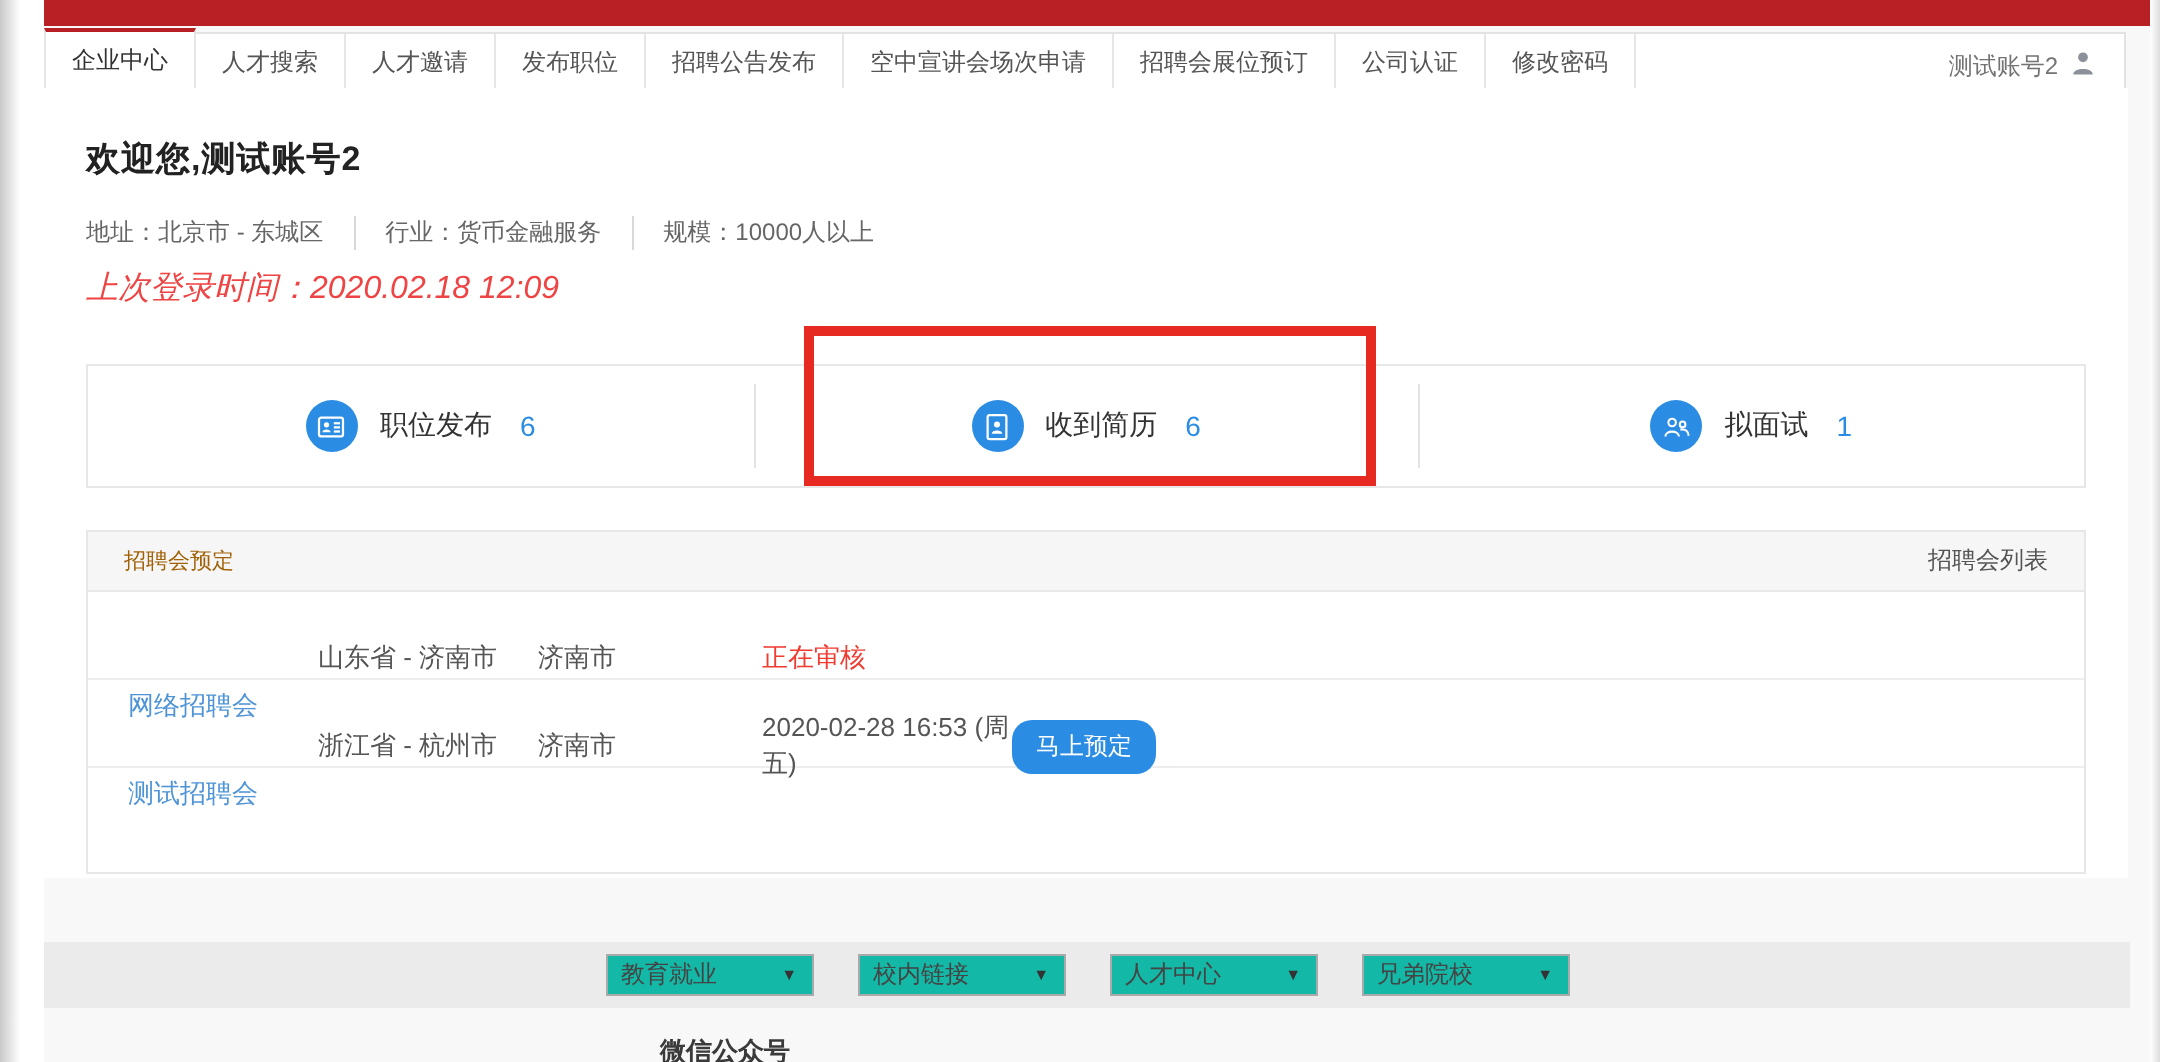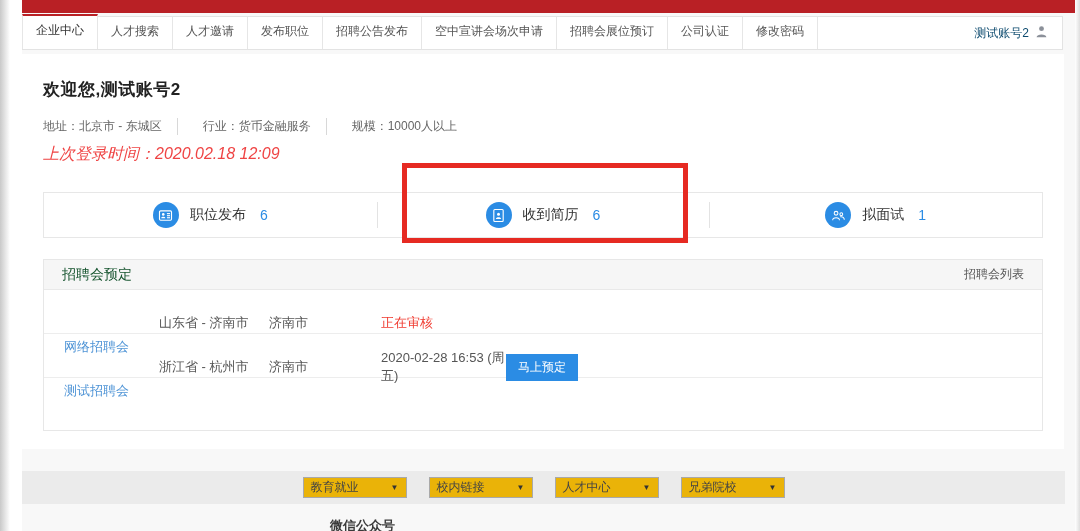--- a/index.html
+++ b/index.html
@@ -22,62 +22,62 @@
   .red-bar { position:absolute; left:22px; top:0; width:1053px; height:13px; background:#b92025; }
 
   
   .nav { position:absolute; left:22px; top:16px; width:1041px; height:34px;
     background:#fff; border:1px solid #e3e3e3; display:flex; align-items:stretch; }
   .nav-tab { font-size:12px; color:#555; line-height:28px; padding:0 13px;
     border-right:1px solid #e6e6e6; white-space:nowrap; cursor:pointer; background:#fff; }
   .nav-tab.active { border-top:2px solid #b92025; border-left:1px solid #e6e6e6;
     margin-top:-3px; margin-left:-1px; line-height:29px; color:#333; }
   .nav-account { margin-left:auto; display:flex; align-items:center; gap:6px;
-    padding-right:14px; font-size:12px; color:#0c4a6e; cursor:pointer; }
-
-  
-  .card { position:absolute; left:22px; top:54px; width:1042px; height:395px;
+    padding-right:14px; font-size:12px; color:#737373; cursor:pointer; }
+
+  
+  .card { position:absolute; left:22px; top:44px; width:1042px; height:395px;
     background:#fff; padding:24px 21px; }
   .welcome-title { font-size:17px; font-weight:bold; color:#222; letter-spacing:0.5px; }
   .info-line { margin-top:17px; font-size:12px; color:#666; display:flex; align-items:center; }
   .info-item { padding-right:15px; }
-  .info-item + .info-item { border-left:1px solid #d8d8d8; padding-left:25px; }
+  .info-item + .info-item { border-left:1px solid #d8d8d8; padding-left:15px; }
   .last-login { margin-top:9px; font-size:16px; color:#ef4444;font-style:italic; }
 
   
-  .stats { margin-top:27px; height:46px; border:1px solid #e7e7e7; display:flex; }
+  .stats { margin-top:27px; height:62px; border:1px solid #e7e7e7; display:flex; }
   .stat-cell { flex:1; display:flex; align-items:center; justify-content:center; gap:11px; position:relative; cursor:pointer; }
   .stat-cell + .stat-cell::before { content:""; position:absolute; left:0; top:9px; bottom:9px; width:1px; background:#e3e3e3; }
   .stat-icon { width:26px; height:26px; border-radius:50%; background:#2b8ce4;
     display:flex; align-items:center; justify-content:center; flex:0 0 auto; }
   .stat-label { font-size:14px; color:#333; }
   .stat-count { font-size:14px; color:#2b8ce4; margin-left:3px; }
 
   
   .annotation-rect { position:absolute; left:402px; top:163px; width:286px; height:80px;
     border:5px solid #e62a22; pointer-events:none; }
 
   
   .fair-table { margin-top:21px; height:172px; border:1px solid #e7e7e7; }
   .table-header { height:30px; background:#f6f6f6; border-bottom:1px solid #e9e9e9;
     display:flex; align-items:center; padding:0 18px; }
-  .table-title { font-size:14px; color:#14532d;text-align:right; }
+  .table-title { font-size:11px; color:#a16207;text-align:right; }
   .table-link { margin-left:auto; font-size:12px; color:#555; cursor:pointer; }
   .table-row { height:44px; display:grid; grid-template-columns:95px 110px 112px 125px 1fr;
     align-items:center; padding-left:20px; border-bottom:1px solid #ededed; font-size:13px; }
   .cell-name { color:#4f94d6; cursor:pointer;margin-top:48px; }
   .cell-region, .cell-city, .cell-time { color:#555; }
   .status-text { color:#f03b30; font-size:13px; }
   .status-button { display:inline-block; background:#2b8ce4; color:#fff; font-size:12px;
-    padding:5px 12px; border:none; border-radius:0; cursor:pointer; }
+    padding:5px 12px; border:none; border-radius:10px; cursor:pointer; }
 
   
   .footer-strip { position:absolute; left:22px; top:471px; width:1043px; height:33px;
     background:#ebebeb; display:flex; align-items:center; justify-content:center; gap:22px; }
-  .select-box { width:104px; height:21px; background:#eab308; border:1px solid #a9a9a9;
+  .select-box { width:104px; height:21px; background:#14b8a6; border:1px solid #a9a9a9;
     font-size:12px; color:#444; display:flex; align-items:center; padding:0 7px; cursor:pointer; }
   .select-arrow { margin-left:auto; font-size:8px; color:#333; }
   .wechat-label { position:absolute; left:330px; top:517px; font-size:13px; font-weight:bold; color:#3a3a3a; }
 </style>
 </head>
 <body>
 
 <div class="page-bg"></div>
 <div class="red-bar"></div>
 

